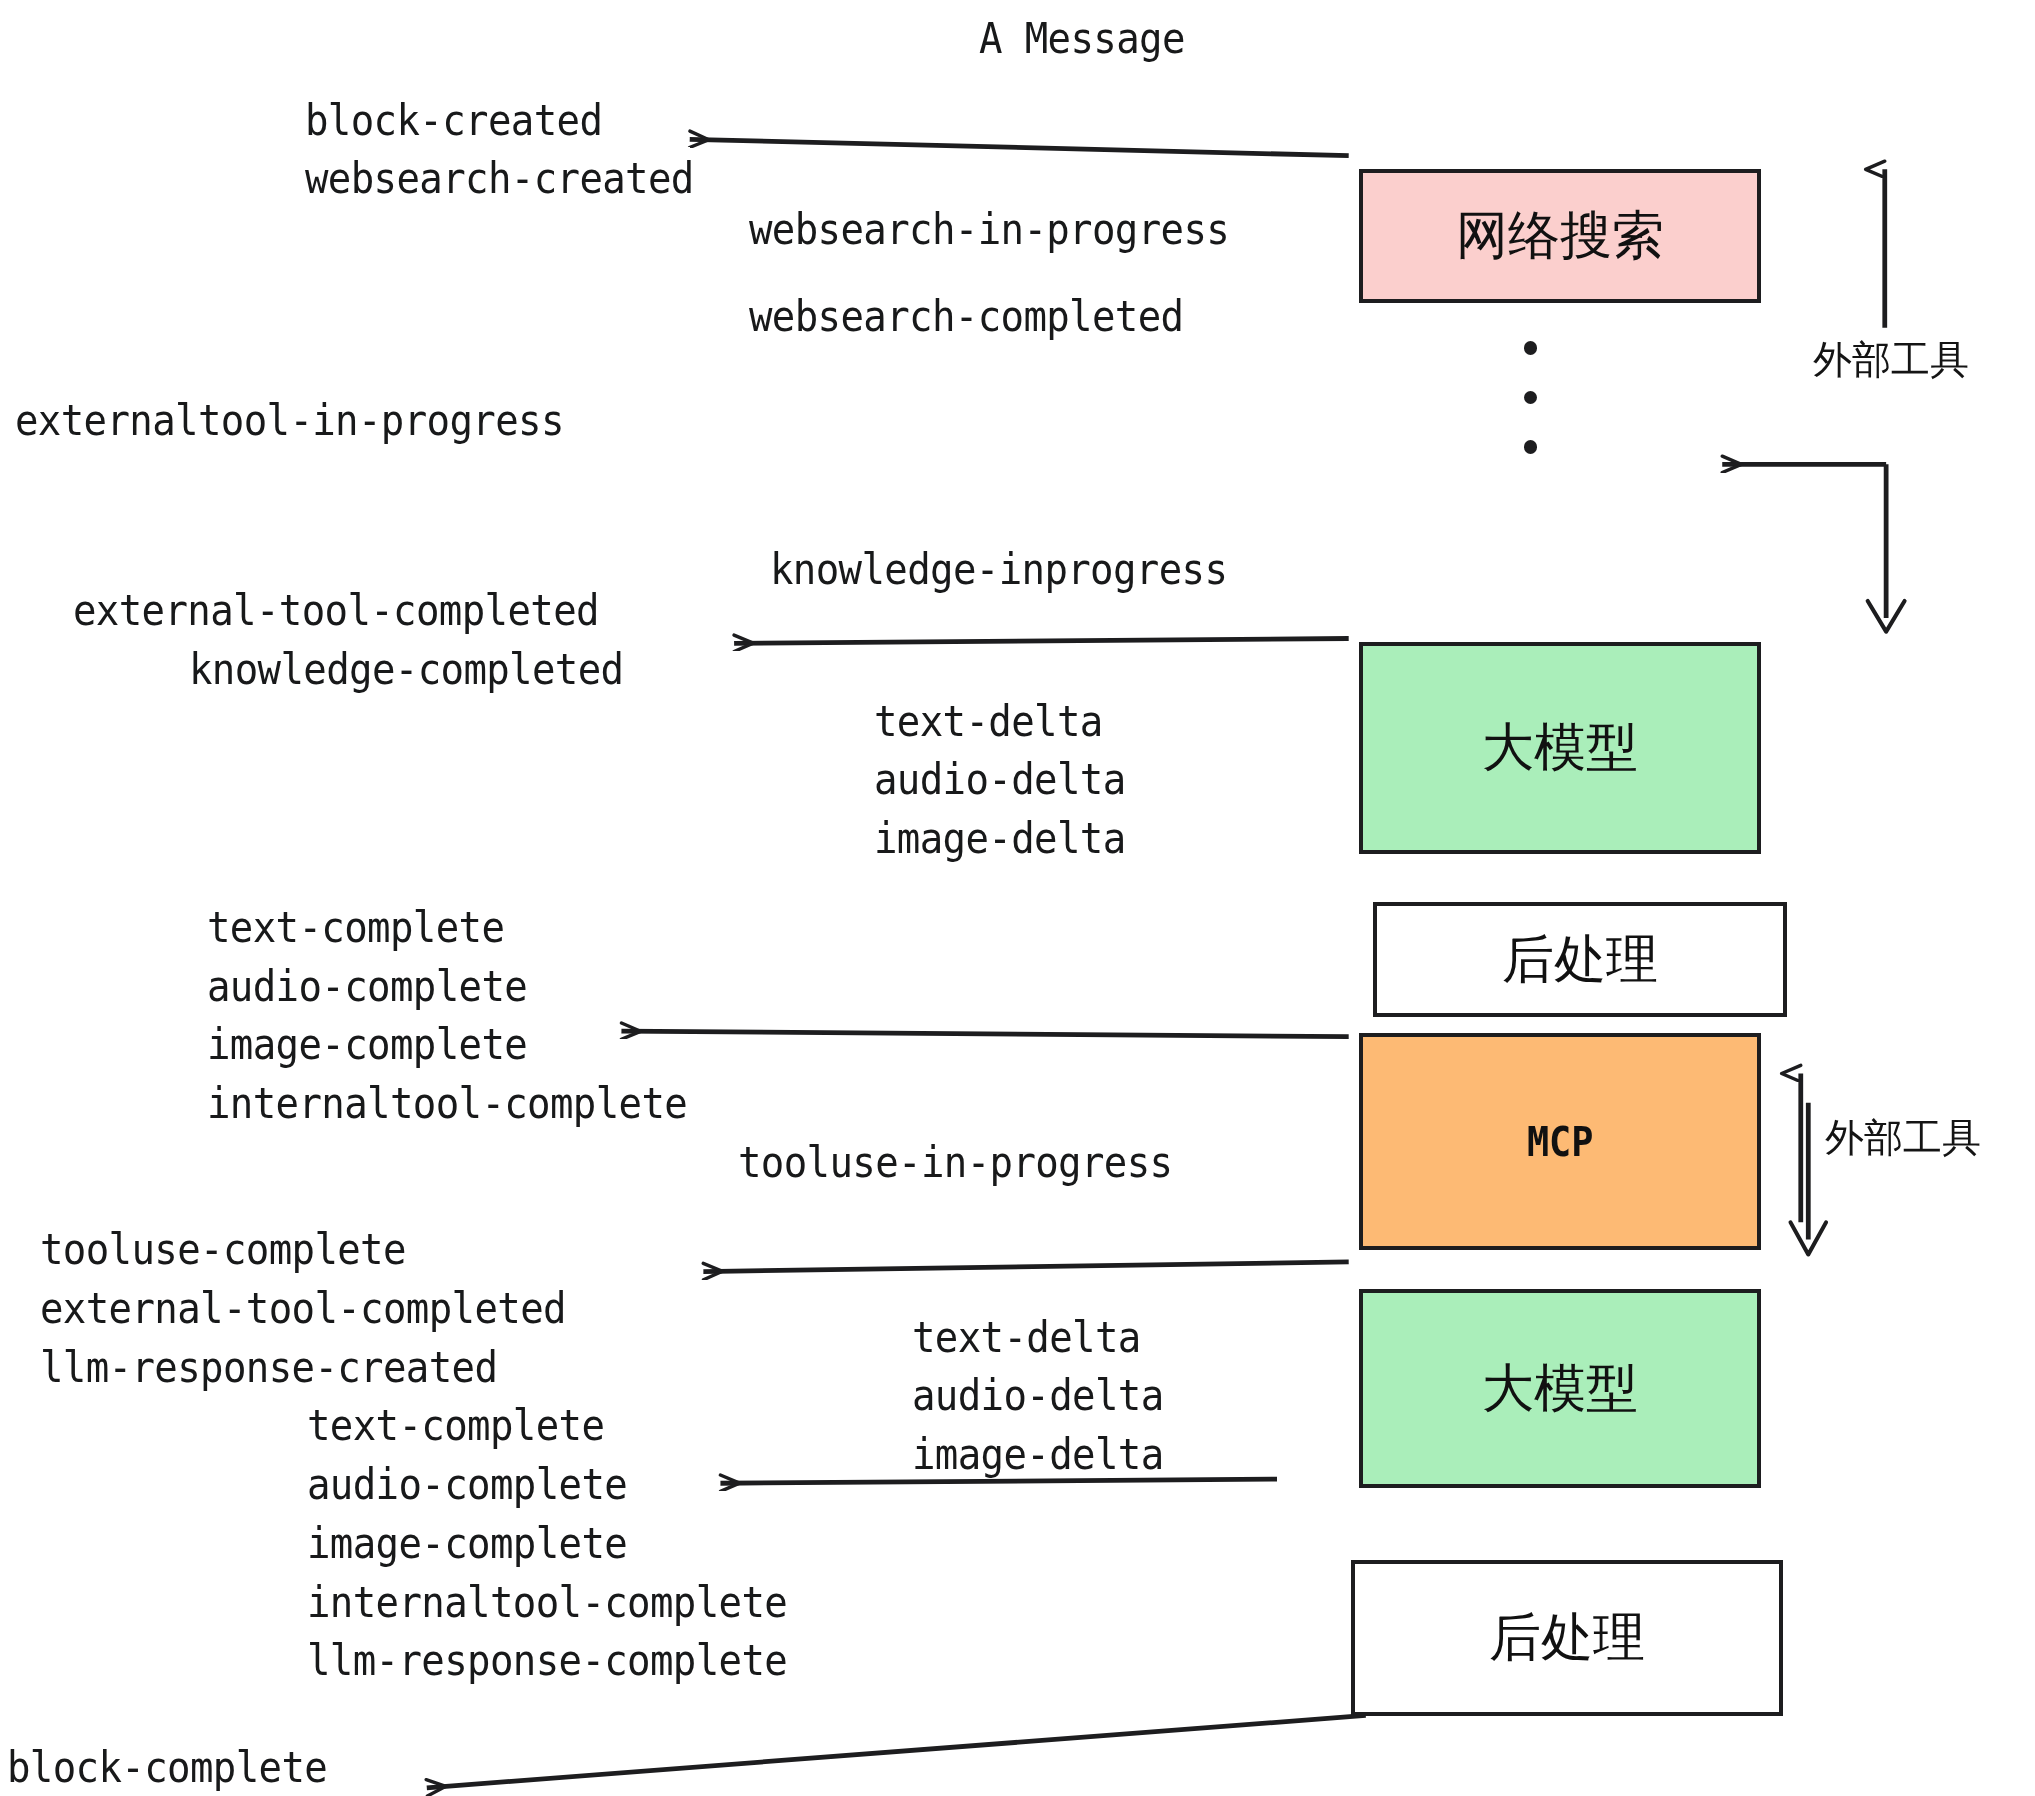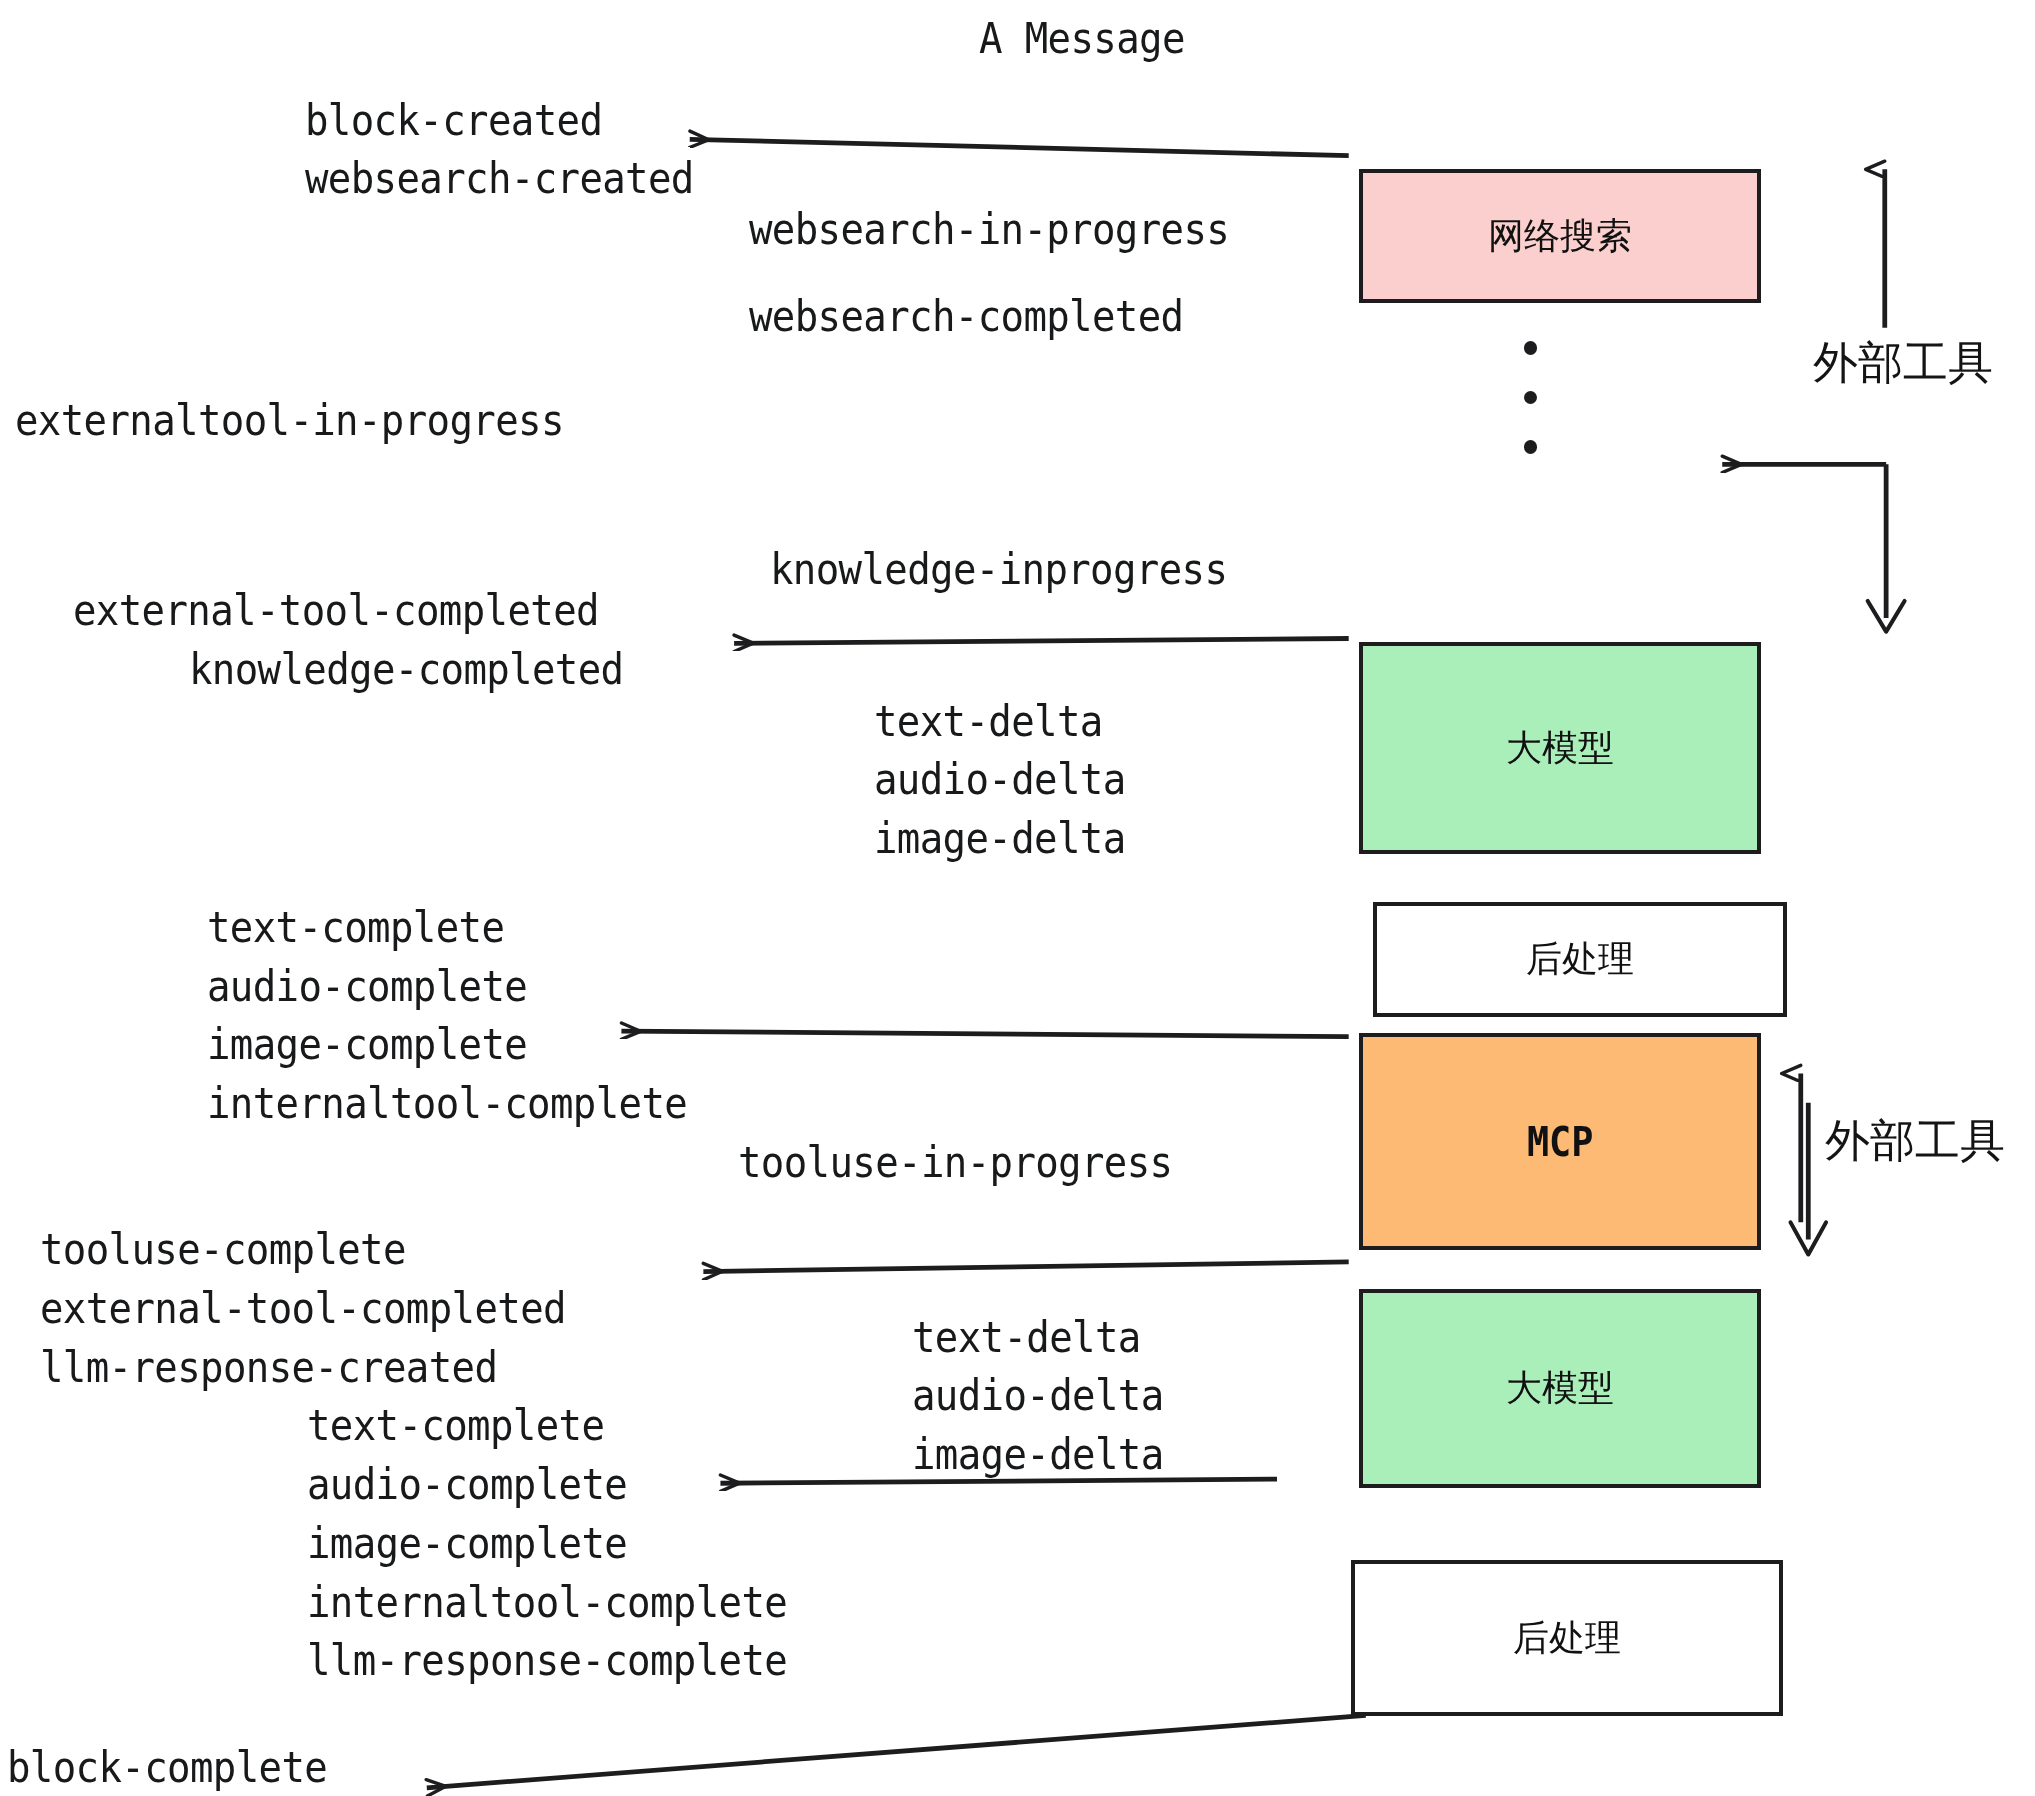--- a/index.html
+++ b/index.html
@@ -11,26 +11,26 @@
        font-family:"DejaVu Sans Mono","Liberation Mono",monospace;
        font-size:42px;color:#18191a;letter-spacing:-0.7px;
        transform:scaleX(0.93);transform-origin:left center;}
   .title{position:absolute;white-space:nowrap;
        font-family:"DejaVu Sans Mono","Liberation Mono",monospace;
        font-size:42px;color:#18191a;letter-spacing:-0.7px;
        transform:scaleX(0.93);transform-origin:left center;}
   .box{position:absolute;box-sizing:border-box;border:4.1px solid #1d1d1f;
        display:flex;align-items:center;justify-content:center;}
   .box span{font-family:"DejaVu Sans","Liberation Sans",sans-serif;
-       font-size:36px;color:#111;font-weight:500;}
+       font-size:52px;color:#111;font-weight:500;}
   .box.mcp span{font-family:"DejaVu Sans Mono","Liberation Mono",monospace;
        font-size:40px;font-weight:700;transform:scaleX(0.92);}
   .sidelabel{position:absolute;white-space:nowrap;
        font-family:"DejaVu Sans","Liberation Sans",sans-serif;
-       font-size:45px;color:#141414;}
+       font-size:39px;color:#141414;}
   .dots{position:absolute;display:flex;flex-direction:column;
         align-items:center;justify-content:space-between;}
   .dots i{display:block;width:13.7px;height:13.7px;border-radius:50%;
         background:#1d1d1f;}
 </style>
 </head>
 <body>
 
 <div id="stage">
 

